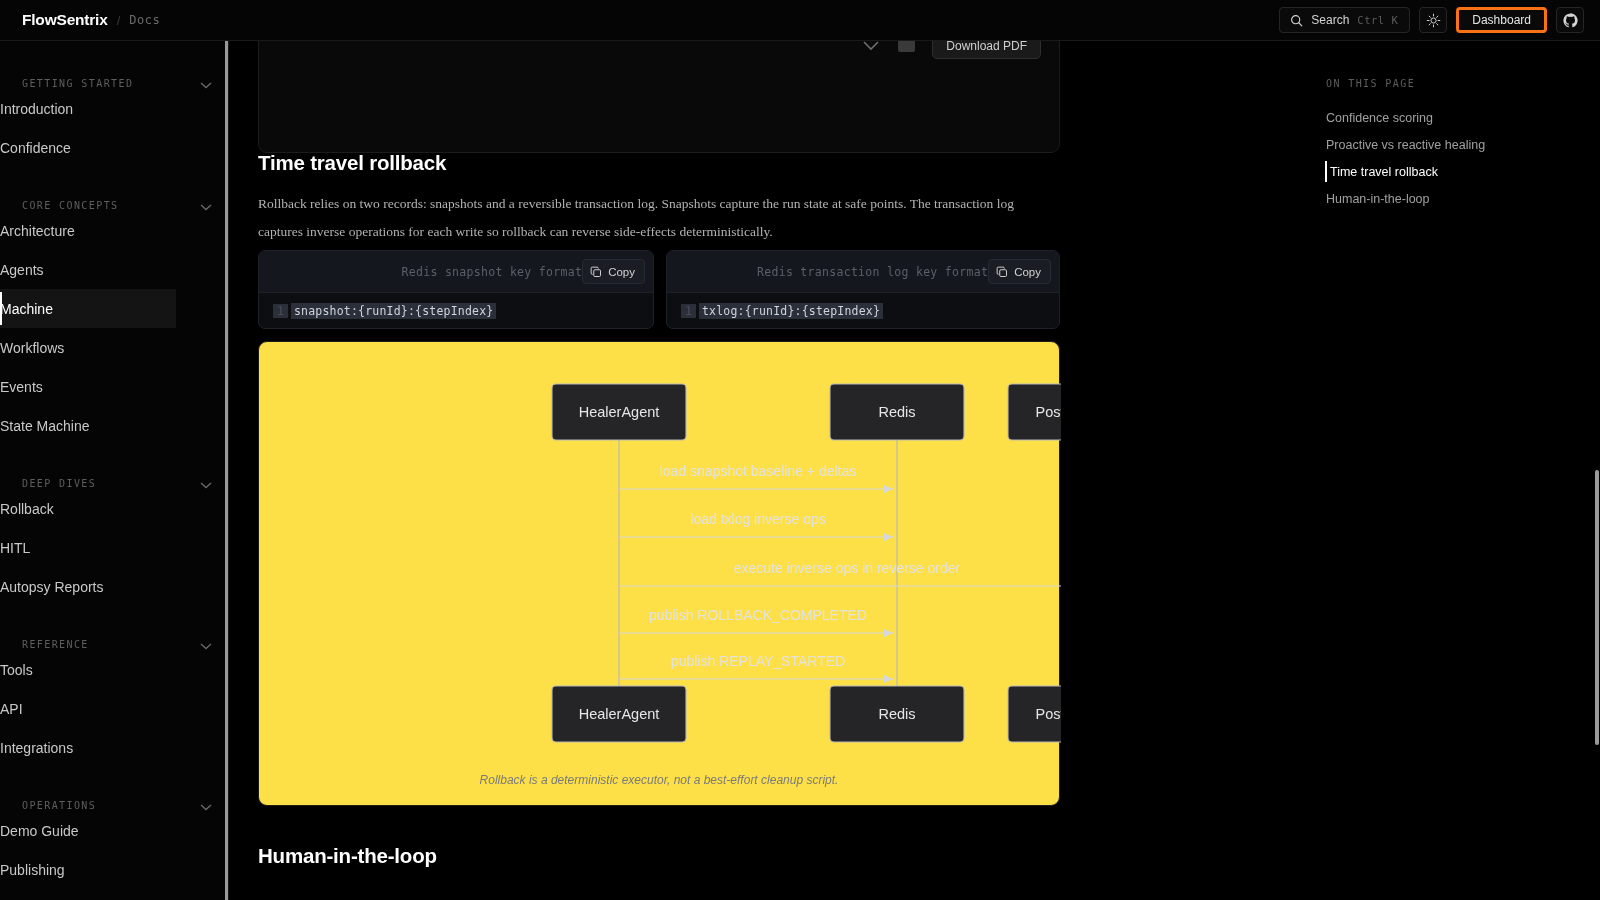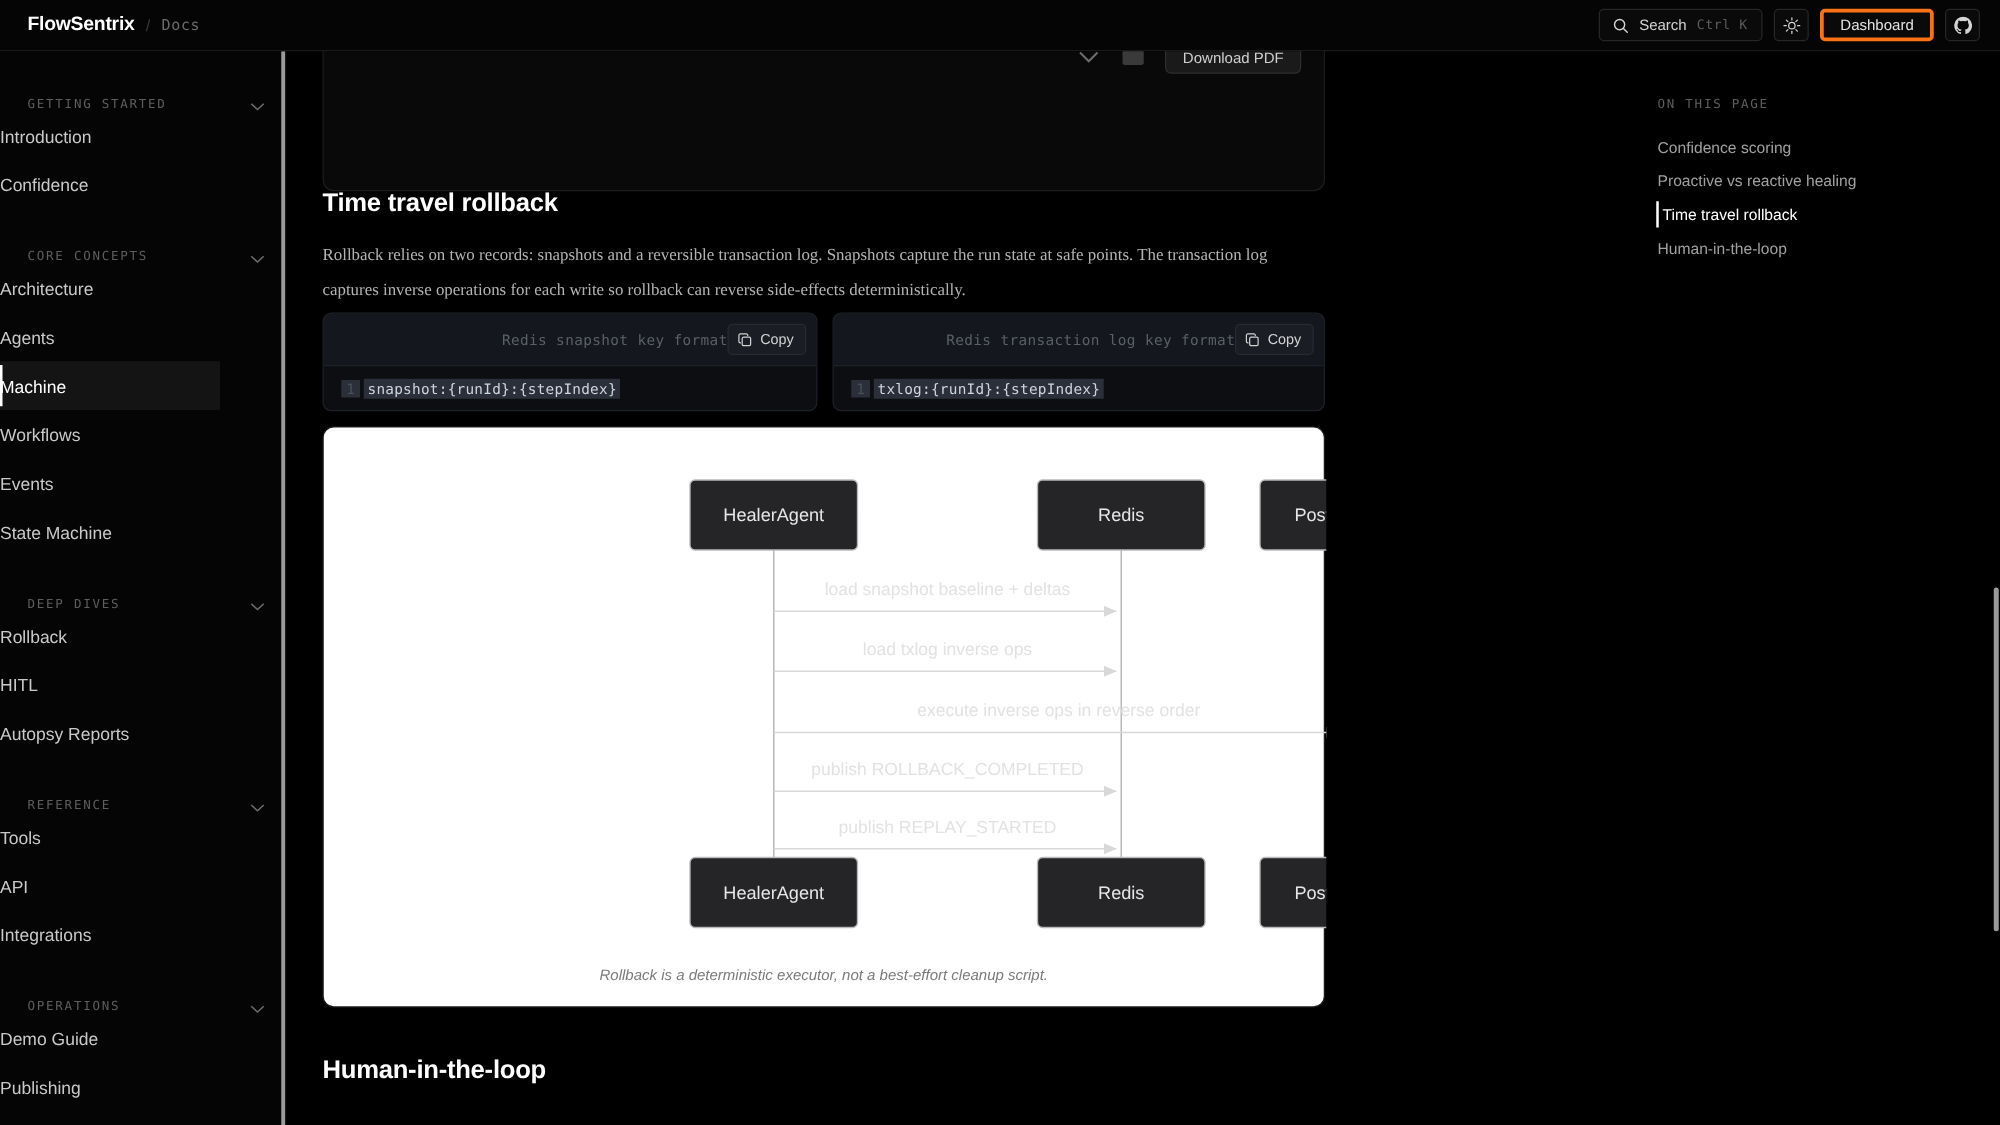--- a/index.html
+++ b/index.html
@@ -147,21 +147,21 @@
   }
   .code-txt {
     font-size: 11.5px; color: #cfd4dd; background: #2a2f3a;
     font-family: "DejaVu Sans Mono", monospace;
     padding: 1px 3px; margin-left: 3px; letter-spacing: 0.2px;
   }
 
   
   .diagram-card {
     position: absolute; left: 29px; top: 300px; width: 802px; height: 465px;
-    border: 1px solid #1c1c1c; border-radius: 9px; background: #ffffff;
+    border: 1px solid #1c1c1c; border-radius: 9px; background: #fde047;
   }
   .diag-caption {
     position: absolute; bottom: 18px; left: 0; right: 0; text-align: center;
     font-size: 12px; font-style: italic; color: #7a7a7a;
   }
 
   
   .toc { position: absolute; left: 1096px; top: 37px; width: 240px; }
   .toc-title {
     font-size: 10px; color: #5e5e5e; letter-spacing: 1.4px;

